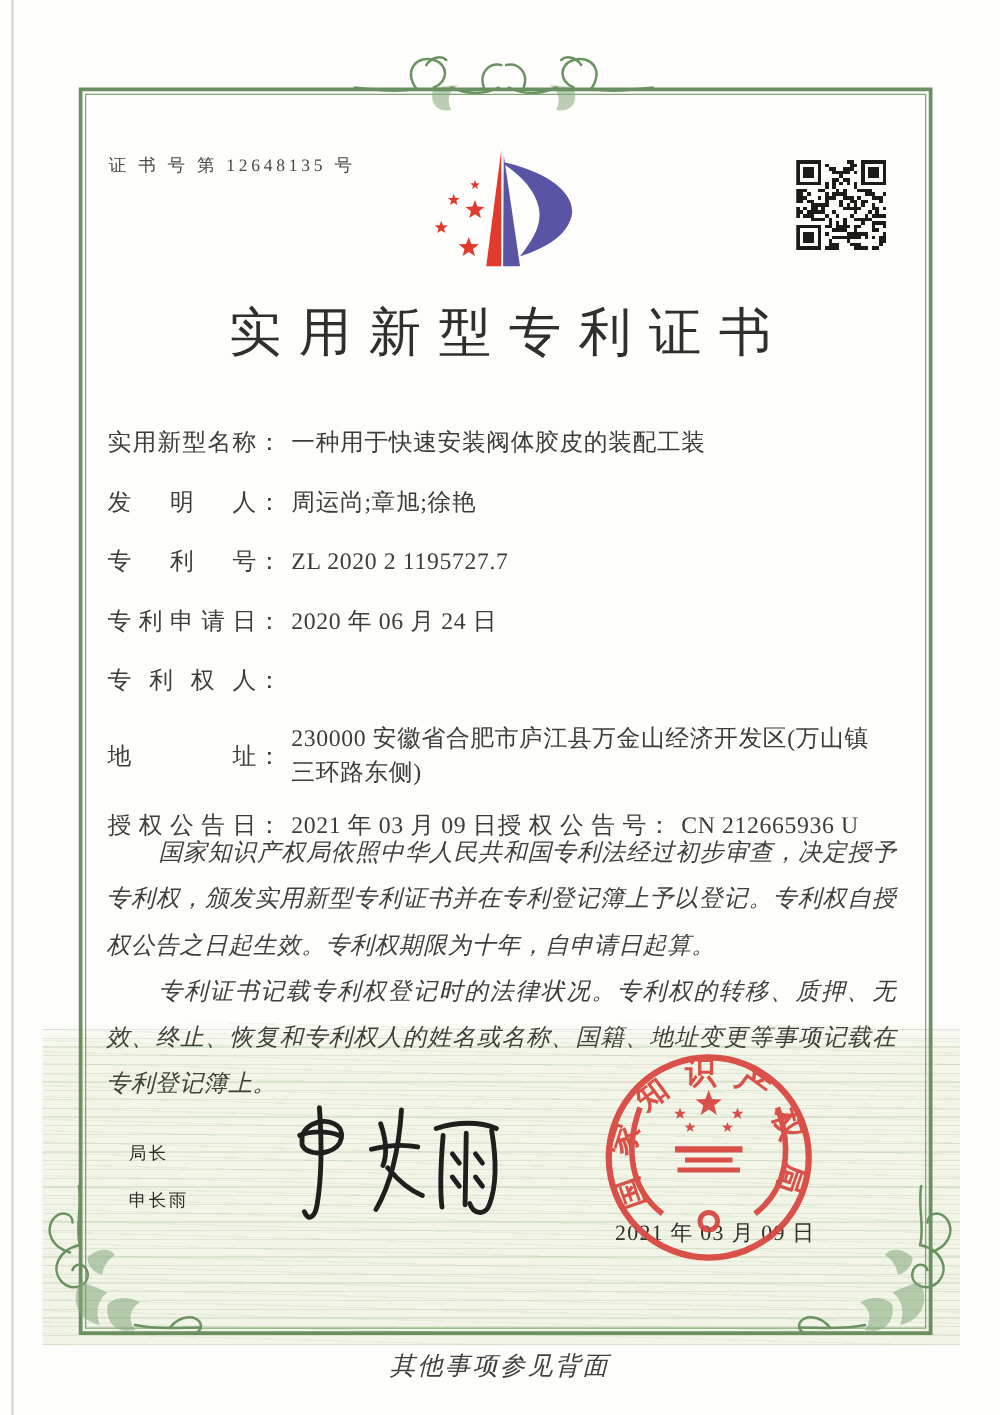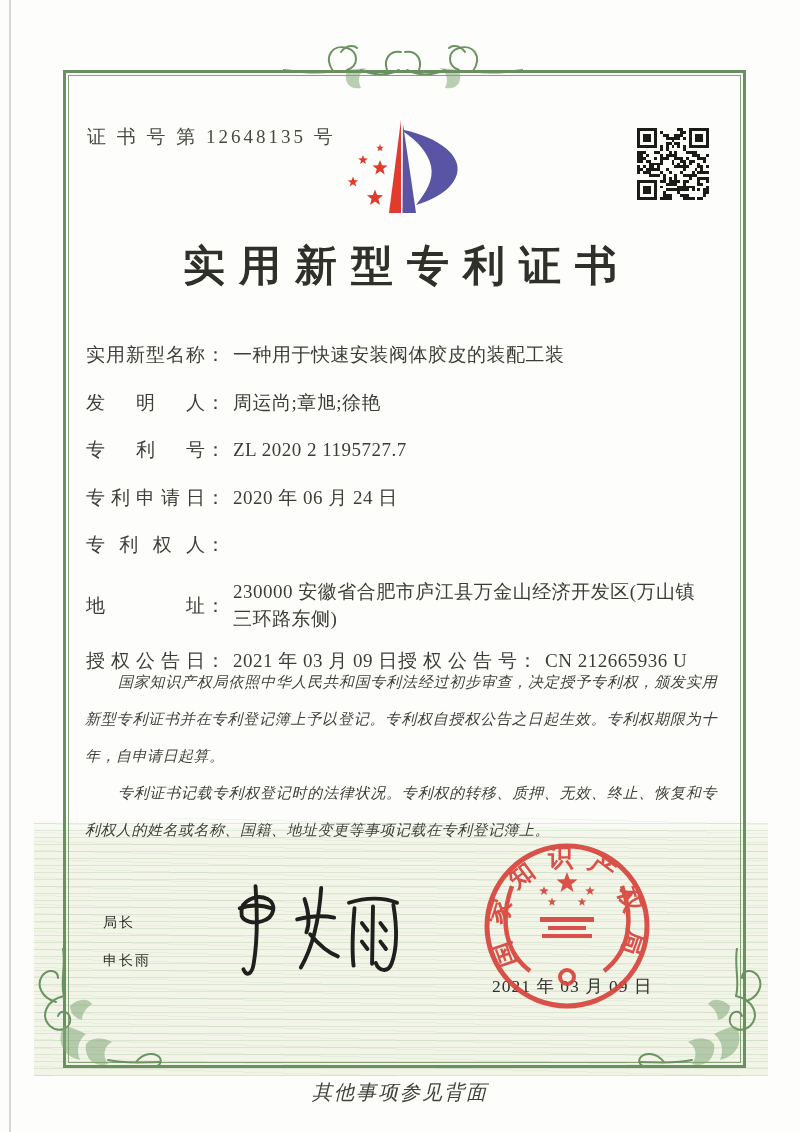--- a/index.html
+++ b/index.html
@@ -12,39 +12,39 @@
     background-image:
       repeating-linear-gradient(0deg, rgba(140,175,130,.22) 0 1px, rgba(0,0,0,0) 1px 7px),
       repeating-linear-gradient(1.5deg, rgba(140,175,130,.10) 0 1px, rgba(0,0,0,0) 1px 9px),
       linear-gradient(#fdfdfb, #f2f5e7 22px, #f1f4e6);}
 
   
   .frame{position:absolute;left:63px;top:70px;width:677px;height:992px;
          border:3px solid #6a8f60;}
   .frame-inner{position:absolute;inset:2px;border:1px solid #84a477;}
 
-  .cert-no{position:absolute;left:87px;top:124px;font-size:19px;letter-spacing:3px;color:#474a41;}
+  .cert-no{position:absolute;left:87px;top:124px;font-size:14px;letter-spacing:3px;color:#474a41;}
 
   .logo{position:absolute;left:340px;top:112px;width:130px;height:110px;}
   .qr{position:absolute;left:637px;top:128px;width:72px;height:72px;}
   .qr svg{width:100%;height:100%;shape-rendering:crispEdges;fill:#1b1b18;}
 
   .title{position:absolute;left:0;top:238px;width:100%;text-align:center;
-         font-size:42px;font-weight:700;letter-spacing:14px;text-indent:14px;color:#2e3029;}
+         font-size:42px;font-weight:400;letter-spacing:14px;text-indent:14px;color:#2e3029;}
 
   .frow{position:absolute;left:86px;display:flex;align-items:center;font-size:19px;line-height:27px;}
   .flabel{flex:none;display:inline-block;width:119px;text-align:justify;text-align-last:justify;color:#3c3f37;}
   .fcolon{flex:none;margin:0 8px 0 1px;}
   .fvalue{max-width:478px;letter-spacing:.5px;}
   .r0{top:341px}.r1{top:389px}.r2{top:436px}.r3{top:484px}.r4{top:531px}.r5{top:578px}
   .grant-row{position:absolute;left:86px;top:627px;width:640px;height:28px;font-size:19px;line-height:27px;margin-top:20px;}
   .gpair{display:flex;position:absolute;top:0;}
   .gp1{left:0;}.gp2{left:312px;}
 
-  .paras{position:absolute;left:85px;top:664px;width:632px;font-size:15px;line-height:37px;
+  .paras{position:absolute;left:85px;top:664px;width:632px;font-size:19px;line-height:37px;
          text-align:justify;font-style:italic;color:#3e4138;letter-spacing:.5px;}
   .paras p{margin:0;text-indent:2.2em;}
 
   .signer{position:absolute;left:103px;top:903px;font-family:"Liberation Sans","DejaVu Sans",sans-serif;
           font-size:14px;line-height:38px;color:#2e2e2a;letter-spacing:2px;}
   .signature{position:absolute;left:225px;top:873px;width:185px;height:115px;}
   .signature path{fill:none;stroke:#1f1f1d;stroke-width:4.2;stroke-linecap:round;stroke-linejoin:round;}
 
   .seal-date{position:absolute;left:492px;top:974px;font-size:17.5px;letter-spacing:1px;color:#2f2f2b;}
   .seal{position:absolute;left:472px;top:831px;width:190px;height:190px;opacity:.93;}

